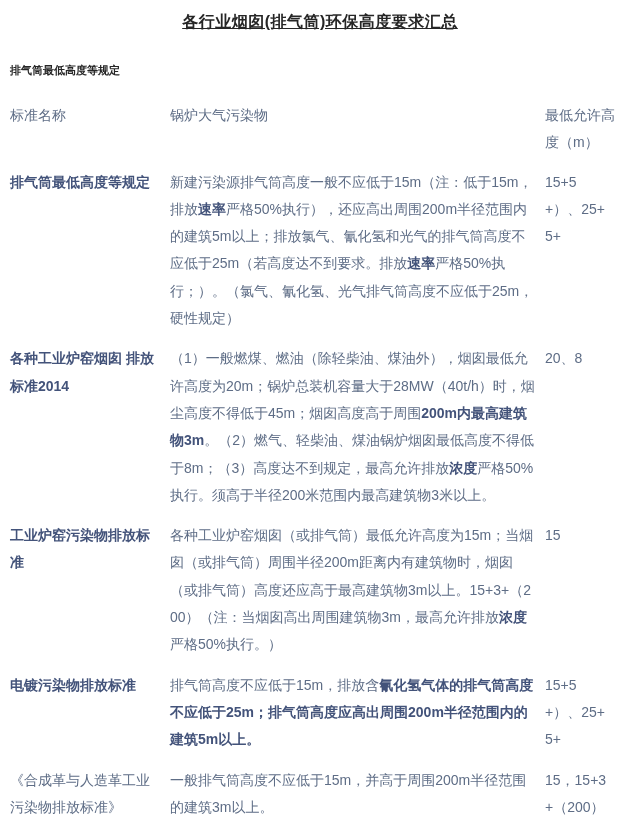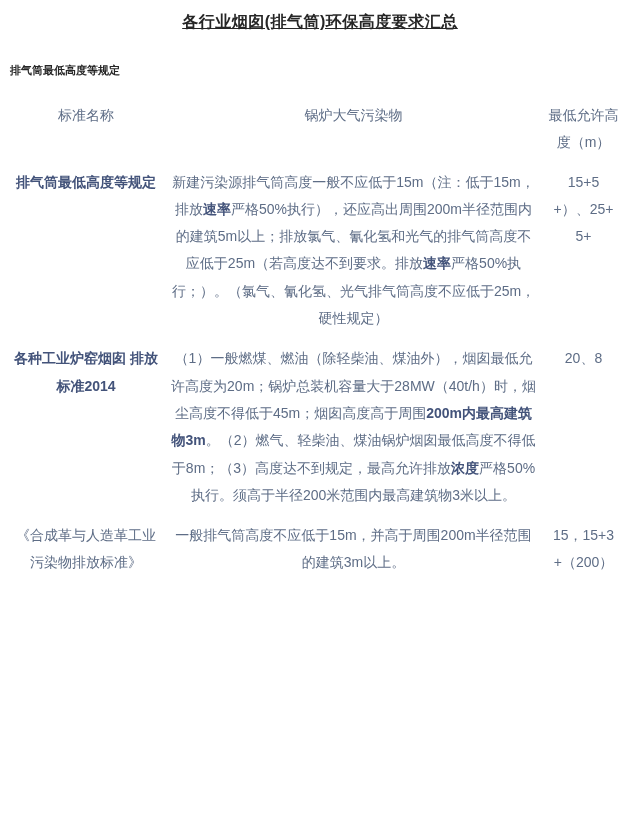--- a/index.html
+++ b/index.html
@@ -35,21 +35,21 @@
     color:var(--heading-text);
     margin:0 0 24px 0;
   }
   table{
     width:100%;
     border-collapse:collapse;
     table-layout:fixed;
   }
   th,td{
     vertical-align:top;
-    text-align:center;
+    text-align:left;
     font-size:14px;
     line-height:1.95;
     color:var(--table-text);
     font-weight:400;
     padding:0 8px 13px 0;
     word-break:break-all;
   }
   thead th{padding-bottom:12px;}
   .pre{white-space:pre-line;}
   .b{font-weight:700;color:var(--table-bold);}
@@ -83,20 +83,32 @@
           <td class="col-min pre">15+5
 +）、25+
 5+</td>
         </tr>
         <tr>
           <td class="col-name b">各种工业炉窑烟囱 排放标准2014</td>
           <td class="col-req"><span>（1）一般燃煤、燃油（除轻柴油、煤油外），烟囱最低允许高度为20m；锅炉总装机容量大于28MW（40t/h）时，烟尘高度不得低于45m；烟囱高度高于周围</span><span class="b">200m内最高建筑物3m</span><span>。（2）燃气、轻柴油、煤油锅炉烟囱最低高度不得低于8m；（3）高度达不到规定，最高允许排放</span><span class="b">浓度</span><span>严格50%执行。须高于半径200米范围内最高建筑物3米以上。</span></td>
           <td class="col-min pre">20、8</td>
         </tr>
         <tr>
+          <td class="col-name b">工业炉窑污染物排放标准</td>
+          <td class="col-req"><span>各种工业炉窑烟囱（或排气筒）最低允许高度为15m；当烟囱（或排气筒）周围半径200m距离内有建筑物时，烟囱（或排气筒）高度还应高于最高建筑物3m以上。15+3+（200）（注：当烟囱高出周围建筑物3m，最高允许排放</span><span class="b">浓度</span><span>严格50%执行。）</span></td>
+          <td class="col-min pre">15</td>
+        </tr>
+        <tr>
+          <td class="col-name b">电镀污染物排放标准</td>
+          <td class="col-req"><span>排气筒高度不应低于15m，排放含</span><span class="b">氰化氢气体的排气筒高度不应低于25m；排气筒高度应高出周围200m半径范围内的建筑5m以上。</span></td>
+          <td class="col-min pre">15+5
++）、25+
+5+</td>
+        </tr>
+        <tr>
           <td class="col-name">《合成革与人造革工业污染物排放标准》</td>
           <td class="col-req"><span>一般排气筒高度不应低于15m，并高于周围200m半径范围的建筑3m以上。</span></td>
           <td class="col-min pre">15，15+3
 +（200）</td>
         </tr>
       </tbody>
   </table>
 </main>
 
 </body></html>

